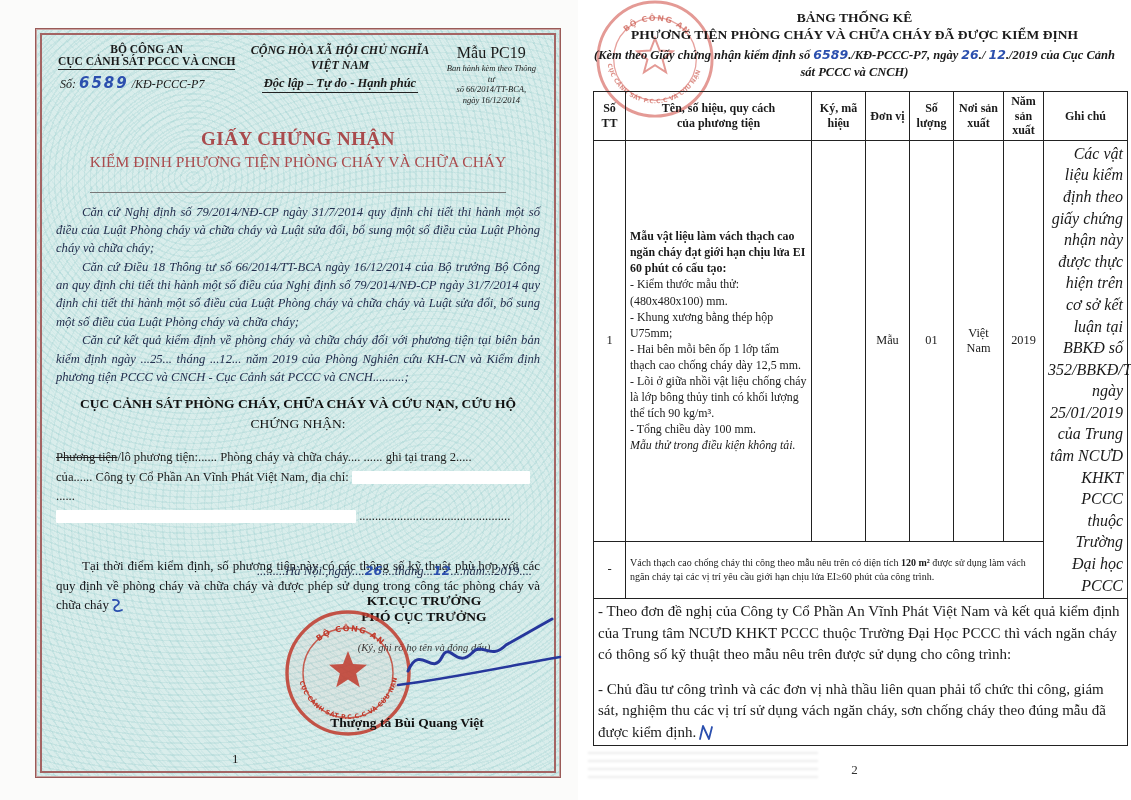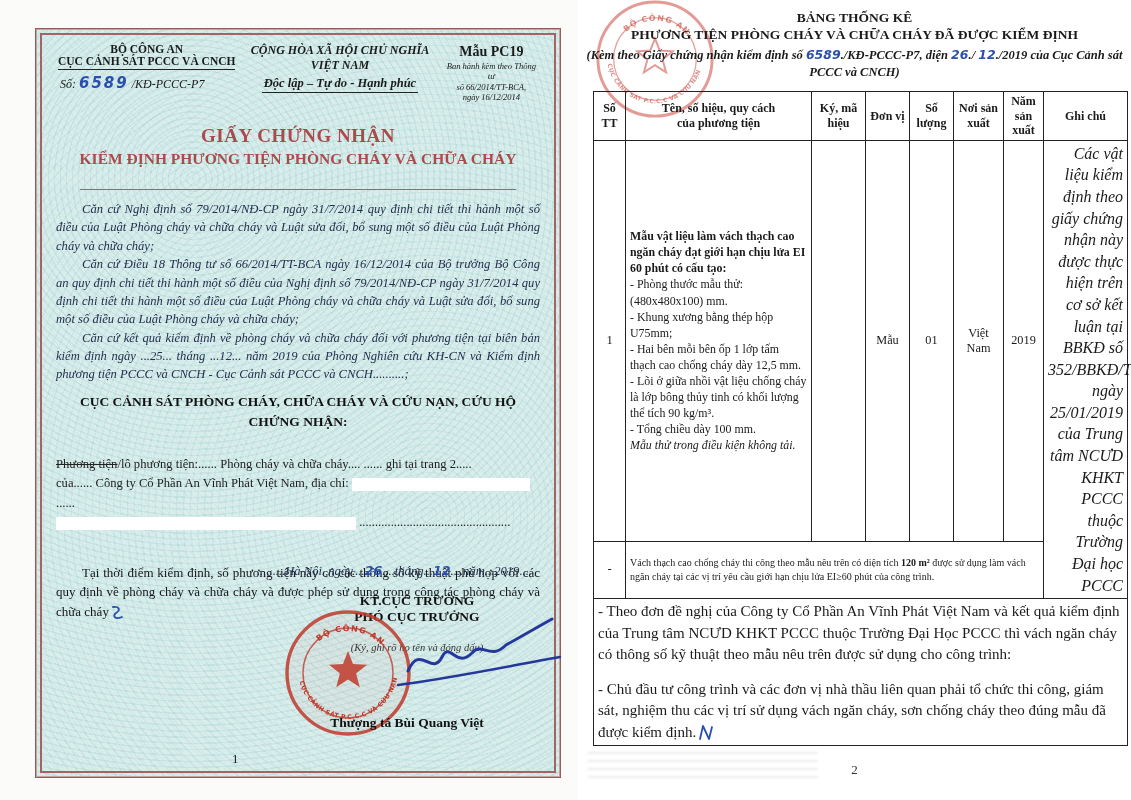--- a/index.html
+++ b/index.html
@@ -18,35 +18,35 @@
   .hdr{display:flex;justify-content:space-between;align-items:flex-start;}
   .hdr-left{width:190px;text-align:center;font-size:11.5px;font-weight:bold;}
   .hdr-left .u{border-bottom:1px solid #222;display:inline-block;padding-bottom:2px;}
   .numline{font-size:12px;font-weight:normal;font-style:italic;margin-top:4px;text-align:left;padding-left:4px;}
   .hw{color:#2b4fae;font-family:"DejaVu Sans",sans-serif;font-style:italic;font-weight:bold;}
   .hw-big{font-size:15px;letter-spacing:2px;}
   .hdr-center{width:215px;text-align:center;font-style:italic;}
   .nat1{font-size:12px;font-weight:bold;}
   .nat2{font-size:12.5px;font-weight:bold;border-bottom:1.5px solid #222;display:inline-block;padding:0 2px 1px 2px;margin-top:2px;}
   .hdr-right{width:102px;text-align:center;font-size:8.5px;font-style:italic;line-height:1.25;}
-  .hdr-right .form-name{font-size:14px;font-weight:bold;font-style:normal;}
+  .hdr-right .form-name{font-size:16px;font-weight:normal;font-style:normal;}
   .title-block{text-align:center;margin-top:22px;color:#a94b4d;}
   .t1{font-size:19px;font-weight:bold;letter-spacing:.5px;}
-  .t2{font-size:15.5px;font-weight:bold;display:inline-block;border-bottom:1.5px solid #777;padding-bottom:21px;margin-top:3px;}
+  .t2{font-size:15.5px;font-weight:normal;display:inline-block;border-bottom:1.5px solid #777;padding-bottom:21px;margin-top:3px;}
   .paras{margin-top:10px;font-style:italic;color:#232f4e;font-size:12.6px;line-height:1.46;text-align:justify;}
   .paras p{margin:0;text-indent:26px;}
   .cbold{ text-align:center;font-weight:bold;font-size:13.5px;margin-top:10px;color:#111;}
-  .cbold2{text-align:center;font-weight:bold;font-size:13.5px;margin-top:4px;color:#111;}
-  .means{margin-top:25px;font-size:12.6px;color:#222;line-height:1.55;}
+  .cbold2{text-align:center;font-weight:normal;font-size:13.5px;margin-top:4px;color:#111;}
+  .means{margin-top:16px;font-size:12.6px;color:#222;line-height:1.55;}
   .means .strike{text-decoration:line-through;}
   .redact{display:inline-block;background:#fff;height:13px;vertical-align:middle;border-radius:1px;}
   .statement{margin-top:30px;font-size:13px;line-height:1.5;text-align:justify;text-indent:26px;color:#15161a;}
   .mark-svg{vertical-align:-6px;}
   .dateline{position:absolute;left:0;right:22px;top:528px;text-align:right;font-style:italic;font-size:12.6px;color:#232f4e;}
-  .signer{position:absolute;left:240px;width:270px;top:558px;text-align:center;}
+  .signer{position:absolute;left:247px;width:270px;top:558px;text-align:center;}
   .signer .l1,.signer .l2{font-weight:bold;font-size:13.5px;color:#111;}
   .signer .l3{font-style:italic;font-size:10.5px;margin-top:17px;color:#333;}
   .seal-left{position:absolute;left:240px;top:572px;}
   .sig-svg{position:absolute;left:352px;top:578px;}
   .sig-name{position:absolute;left:230px;top:680px;width:270px;text-align:center;font-weight:bold;font-size:13.5px;color:#111;}
   .pgnum-left{position:absolute;left:190px;bottom:4px;font-size:13px;color:#222;}
 
   
   .page-right{position:absolute;left:578px;top:0;width:553px;height:800px;background:#fff;}
   .seal-right{position:absolute;left:14px;top:0px;opacity:.8;}
@@ -177,21 +177,21 @@
         <path id="arcBR" d="M14,56 A49,49 0 0 0 112,56" fill="none"></path>
       </defs>
       <text class="seal-txt" opacity=".75"><textPath href="#arcTR" startOffset="26%">BỘ CÔNG AN</textPath></text>
       <text class="seal-txt" style="font-size:6px;letter-spacing:.3px" opacity=".7"><textPath href="#arcBR" startOffset="6%">CỤC CẢNH SÁT P.C.C.C VÀ CỨU NẠN</textPath></text>
     </svg>
 
     <div class="r-head">
       <div class="r-t1">BẢNG THỐNG KÊ</div>
       <div class="r-t2">PHƯƠNG TIỆN PHÒNG CHÁY VÀ CHỮA CHÁY ĐÃ ĐƯỢC KIỂM ĐỊNH</div>
       <div class="r-sub">
-        <span>(Kèm theo Giấy chứng nhận kiểm định số </span><span class="hw">6589</span><span>./KĐ-PCCC-P7, diện </span><span class="hw">26</span><span>./ </span><span class="hw">12</span><span>./2019 của Cục Cảnh sát PCCC và CNCH)</span>
+        <span>(Kèm theo Giấy chứng nhận kiểm định số </span><span class="hw">6589</span><span>./KĐ-PCCC-P7, ngày </span><span class="hw">26</span><span>./ </span><span class="hw">12</span><span>./2019 của Cục Cảnh sát PCCC và CNCH)</span>
       </div>
     </div>
 
     <table class="kd">
       <colgroup>
         <col style="width:32px">
           <col style="width:186px">
           <col style="width:54px">
           <col style="width:44px">
         <col style="width:44px">
@@ -216,21 +216,21 @@
 sản
 xuất</th>
           <th>Ghi chú</th>
         </tr>
       </thead>
       <tbody>
         <tr>
           <td class="stt">1</td>
           <td class="name-cell">
             <div class="name-hd">Mẫu vật liệu làm vách thạch cao ngăn cháy đạt giới hạn chịu lửa EI 60 phút có cấu tạo:</div>
-            <div>- Phòng thước mẫu thử: (480x480x100) mm.</div>
+            <div>- Kiểm thước mẫu thử: (480x480x100) mm.</div>
             <div>- Khung xương bằng thép hộp U75mm;</div>
             <div>- Hai bên mỗi bên ốp 1 lớp tấm thạch cao chống cháy  dày 12,5 mm.</div>
             <div>- Lõi ở giữa nhồi vật liệu chống cháy là lớp bông thủy tinh có khối lượng thể tích 90 kg/m³.</div>
             <div>- Tổng chiều dày 100 mm.</div>
             <div class="name-note">Mẫu thử trong điều kiện không tải.</div>
           </td>
           <td class="ctr"></td>
           <td class="ctr">Mẫu</td>
           <td class="ctr">01</td>
           <td class="ctr">Việt Nam</td>

